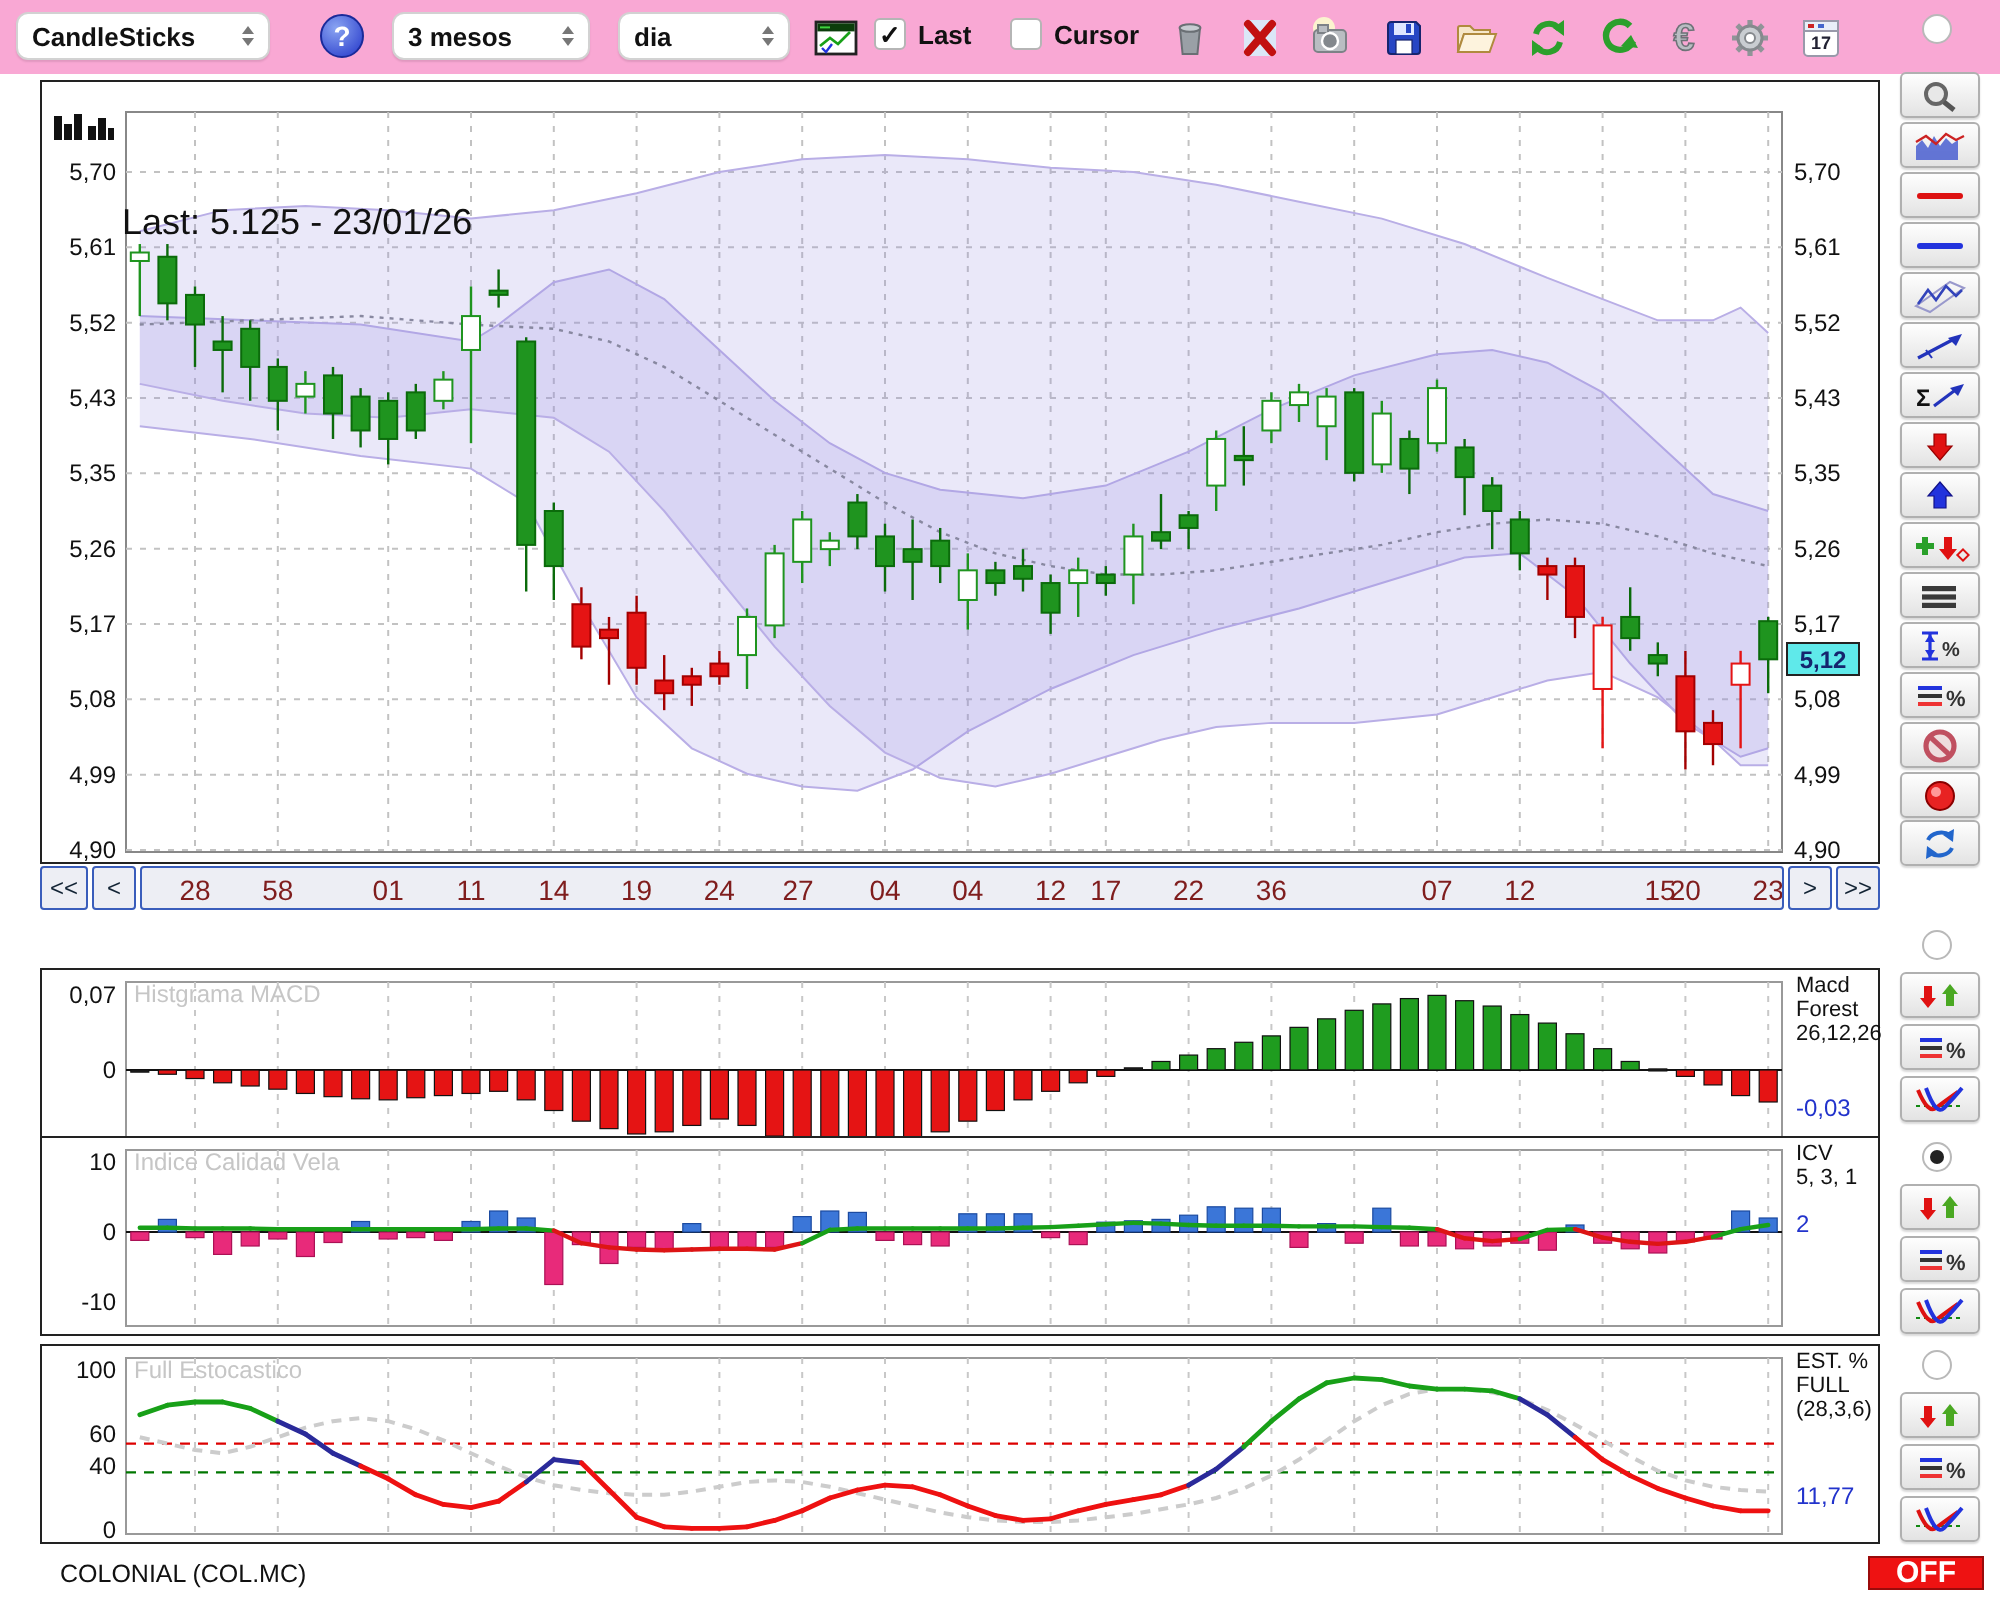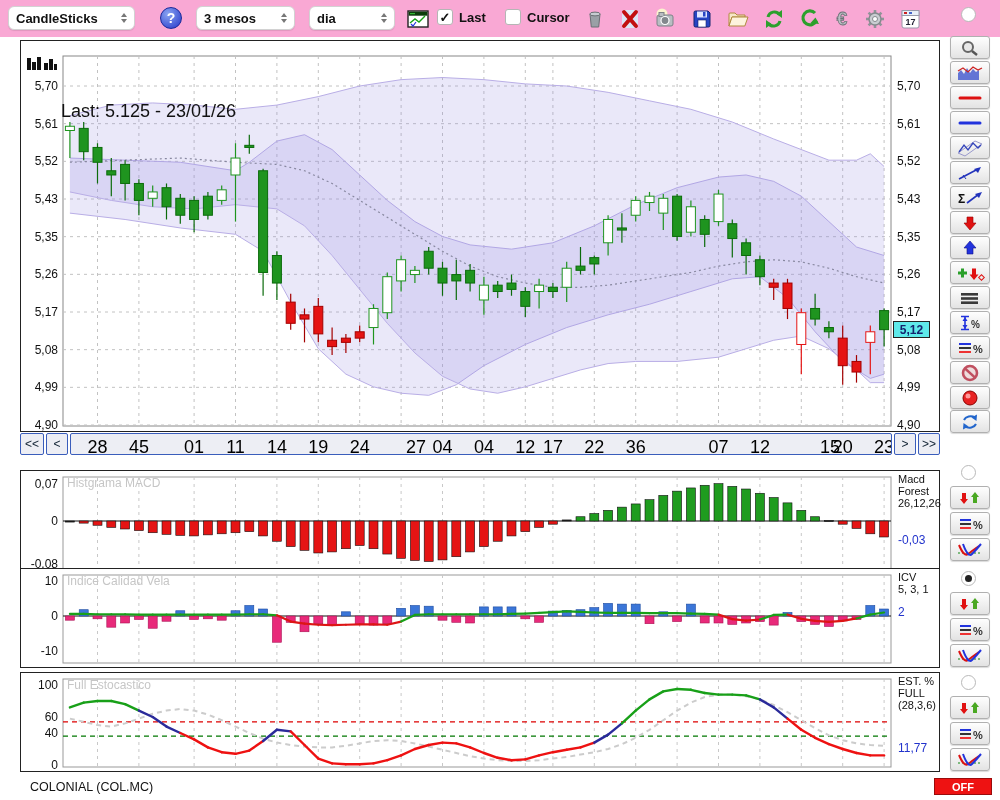--- a/index.html
+++ b/index.html
@@ -31,40 +31,40 @@
   .minibars{position:absolute;left:5px;top:13px;}
   .pricetag{position:absolute;left:872px;top:280px;width:37px;height:17px;background:#5fe9ea;border:1px solid #222;
             color:#15246e;font-size:12px;font-weight:700;display:flex;align-items:center;justify-content:center;box-sizing:border-box;}
   svg text{font-family:"Liberation Sans",sans-serif;}
   
   .datebar{position:absolute;left:20px;top:433px;width:920px;height:22px;}
   .navbtn{position:absolute;top:0;height:22px;box-sizing:border-box;border:1.5px solid #3a5dbb;background:#edeef4;
           font-size:12px;color:#123;display:flex;align-items:center;justify-content:center;border-radius:2px;}
   .datestrip{position:absolute;left:50px;top:0;width:822px;height:22px;box-sizing:border-box;border:1.5px solid #3a5dbb;
              background:#edeef4;border-radius:2px;overflow:hidden;}
-  .datestrip span{position:absolute;top:3px;transform:translateX(-50%);font-size:18px;color:#000000;}
+  .datestrip span{position:absolute;top:3px;transform:translateX(-50%);font-size:14px;color:#7f1d1d;}
   
   .panel{position:absolute;left:20px;width:920px;border:1px solid #222;background:#fff;box-sizing:border-box;}
-  #macd-panel{top:470px;height:120px;}
+  #macd-panel{top:484px;height:120px;}
   #icv-panel{top:568px;height:100px;}
   #est-panel{top:672px;height:100px;}
   .ptitle{position:absolute;left:46px;top:5px;font-size:12px;color:#c6c6c6;}
   .sidelines{position:absolute;left:877px;top:2px;font-size:11px;color:#111;line-height:12px;}
   .sideval{position:absolute;left:877px;font-size:12px;color:#2233cc;}
   #macd-val{top:62px;} #icv-val{top:36px;} #est-val{top:68px;}
   
   .sbtn{position:absolute;left:950px;width:40px;height:23px;box-sizing:border-box;border:1px solid #b0b0b0;
         border-radius:3px;background:linear-gradient(#fefefe,#e3e3e3);display:flex;align-items:center;
         justify-content:center;box-shadow:0 1px 1px rgba(0,0,0,.15);}
   
   .statusbar{position:absolute;left:0;top:774px;width:1000px;height:26px;background:#fff;}
   .sym{position:absolute;left:30px;top:6px;font-size:12.5px;color:#111;}
   .pathtxt{position:absolute;left:340px;top:6px;width:644px;text-align:center;font-size:12px;color:#2222dd;}
   .off{position:absolute;left:934px;top:4px;width:58px;height:17px;background:#ee1212;border:1px solid #9a0b0b;
-       color:#fff;font-size:11px;font-weight:700;display:flex;align-items:center;justify-content:center;box-sizing:border-box;}
+       color:#fff;font-size:15px;font-weight:700;display:flex;align-items:center;justify-content:center;box-sizing:border-box;}
 </style>
 </head>
 <body>
 
 <div id="app">
 
   <div class="toolbar">
     <div class="select" style="left:8px;width:127px;">
       <span>CandleSticks</span>
       <span class="chev">
@@ -377,27 +377,27 @@
     </svg>
     <div class="lastlabel">Last: 5.125 - 23/01/26</div>
     <div class="pricetag">5,12</div>
   </div>
 
   <div class="datebar">
     <div class="navbtn" style="left:0;width:24px;">&lt;&lt;</div>
     <div class="navbtn" style="left:26px;width:22px;">&lt;</div>
     <div class="datestrip" id="datestrip">
         <span style="left: 26.5px;">28</span>
-        <span style="left: 67.9px;">45</span>
+        <span style="left: 67.9px;">58</span>
         <span style="left: 123.1px;">01</span>
         <span style="left: 164.5px;">11</span>
         <span style="left: 205.9px;">14</span>
         <span style="left: 247.3px;">19</span>
         <span style="left: 288.7px;">24</span>
-        <span style="left: 345px;">27</span>
+        <span style="left: 328px;">27</span>
         <span style="left: 371.5px;">04</span>
         <span style="left: 412.9px;">04</span>
         <span style="left: 454.3px;">12</span>
         <span style="left: 481.9px;">17</span>
         <span style="left: 523.3px;">22</span>
         <span style="left: 564.7px;">36</span>
         <span style="left: 606.1px; margin-top: 32px;">Gen26</span>
         <span style="left: 647.5px;">07</span>
         <span style="left: 688.9px;">12</span>
         <span style="left: 759px;">15</span>

